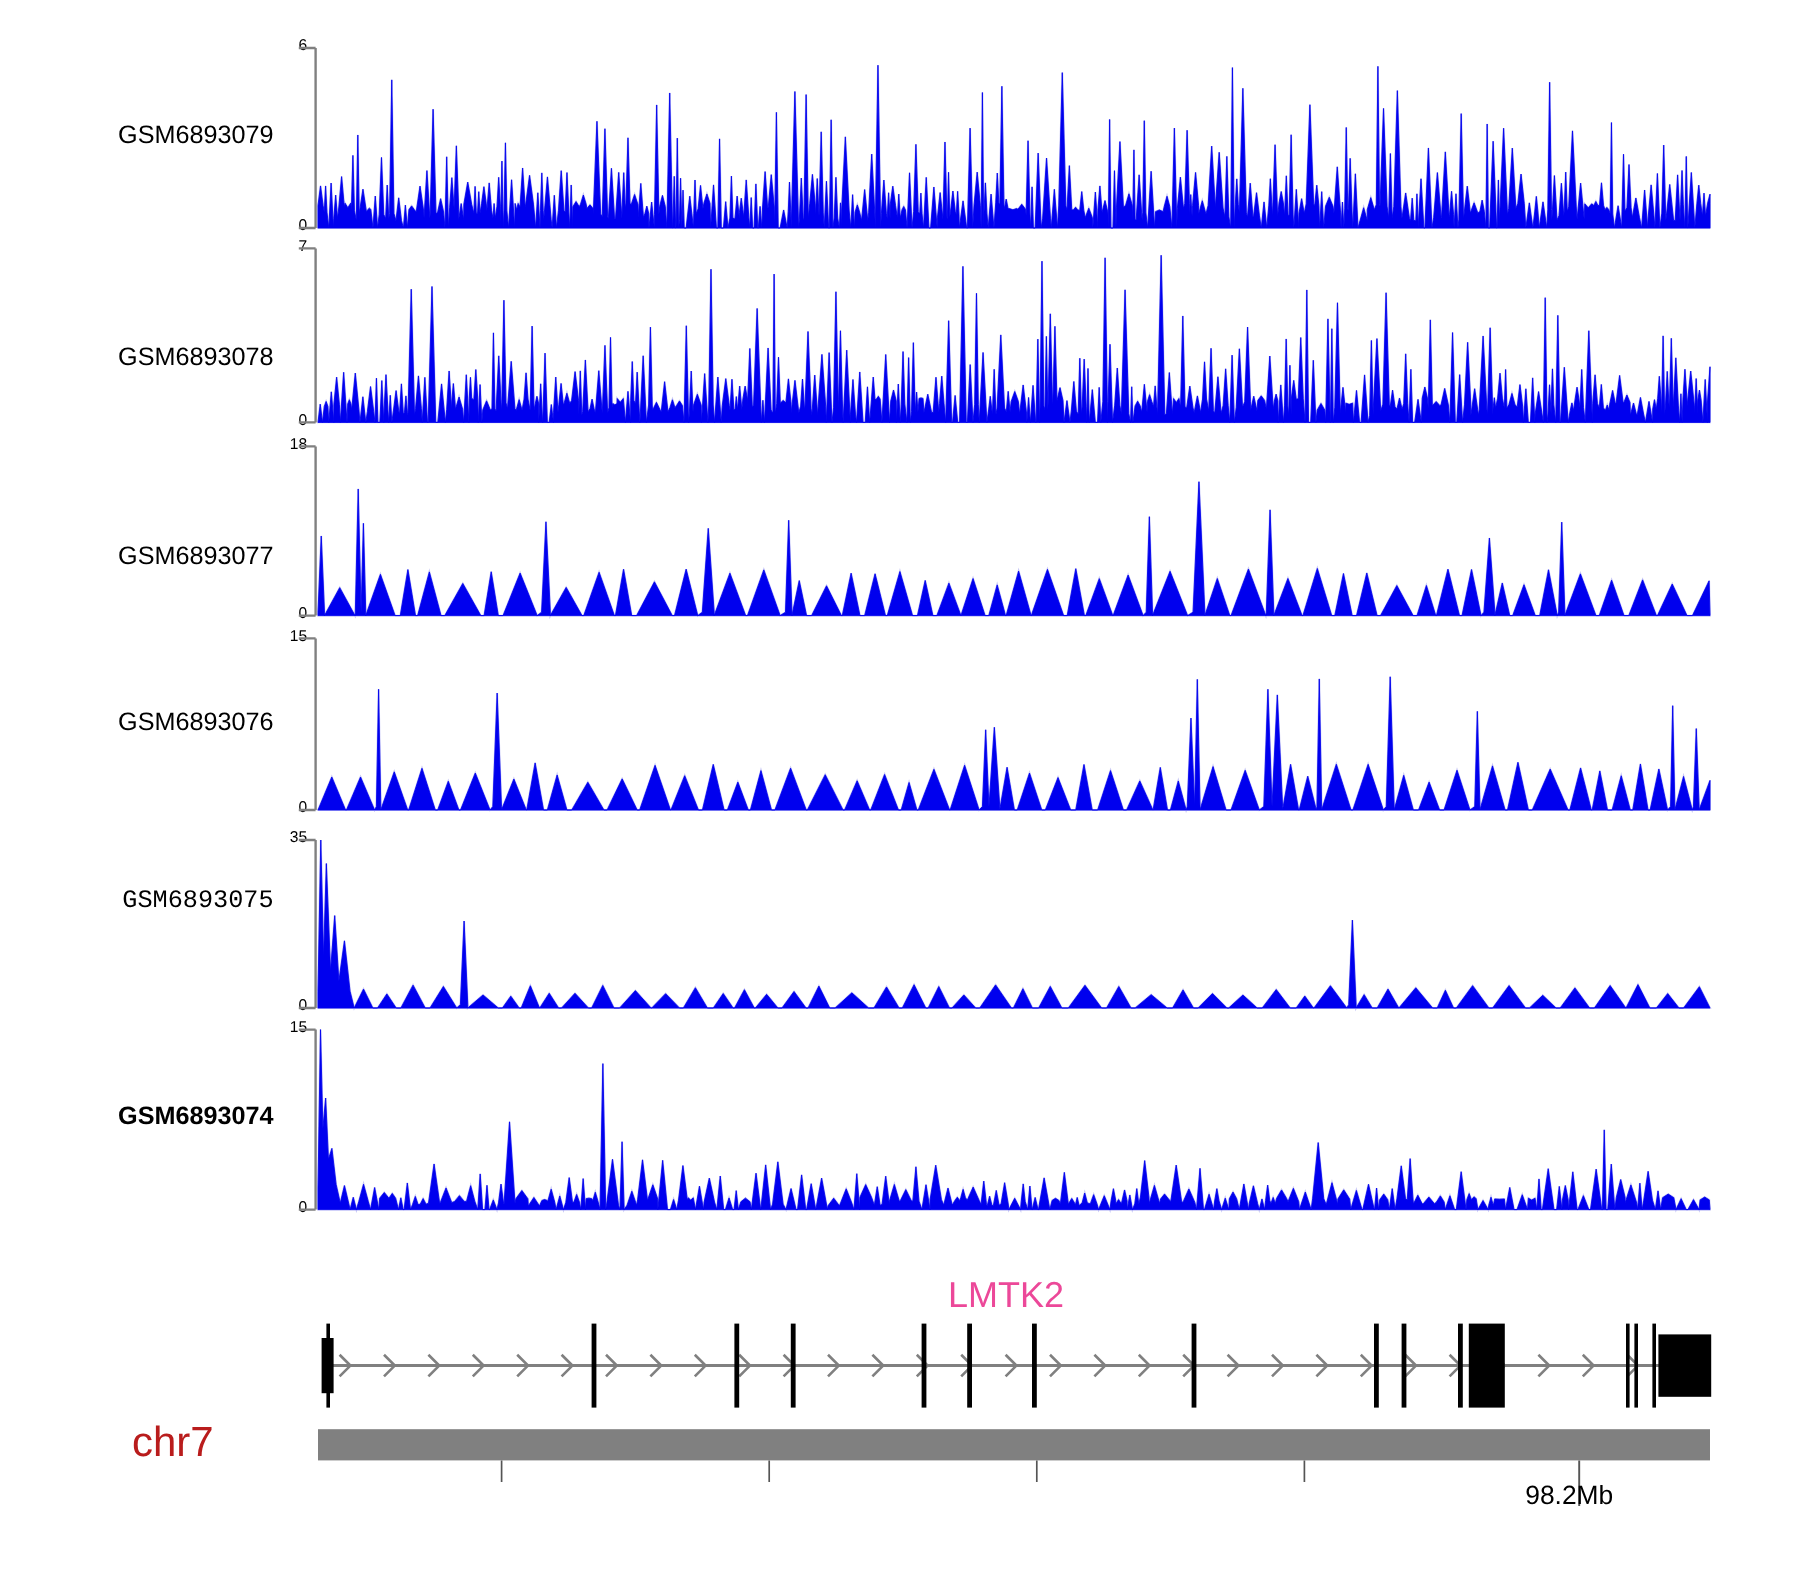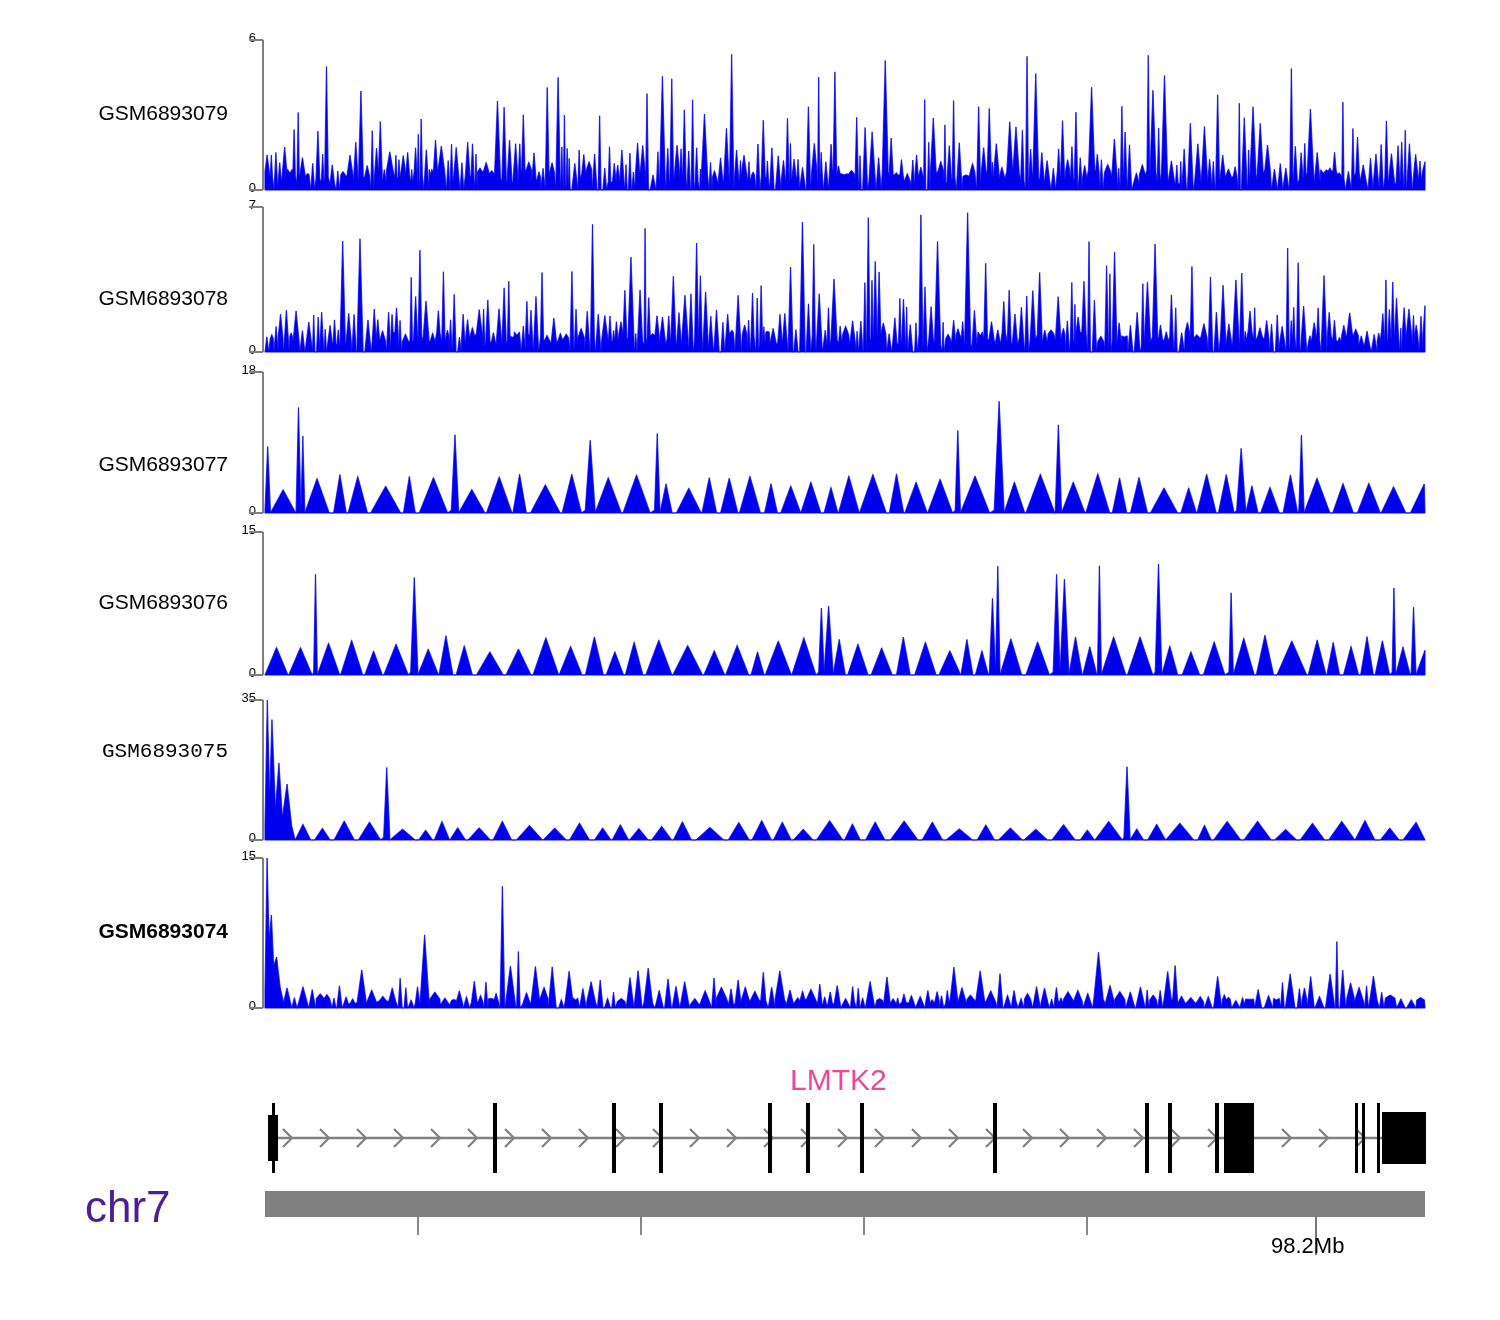--- a/index.html
+++ b/index.html
@@ -52,23 +52,24 @@
     display: block;
   }
   .gene-name {
     position: absolute;
     font-size: 30px;
     color: #ec4899;
     white-space: nowrap;
   }
   .chr-label {
     position: absolute;
-    font-size: 44px;
-    color: #4c1d95;
-    white-space: nowrap;
+    font-size: 35px;
+    color: #b91c1c;
+    white-space: nowrap;
+    margin-left: 25px;
   }
   .coord-label {
     position: absolute;
     font-size: 22px;
     color: #000000;
     white-space: nowrap;
   }
 </style>
 </head>
 <body>

